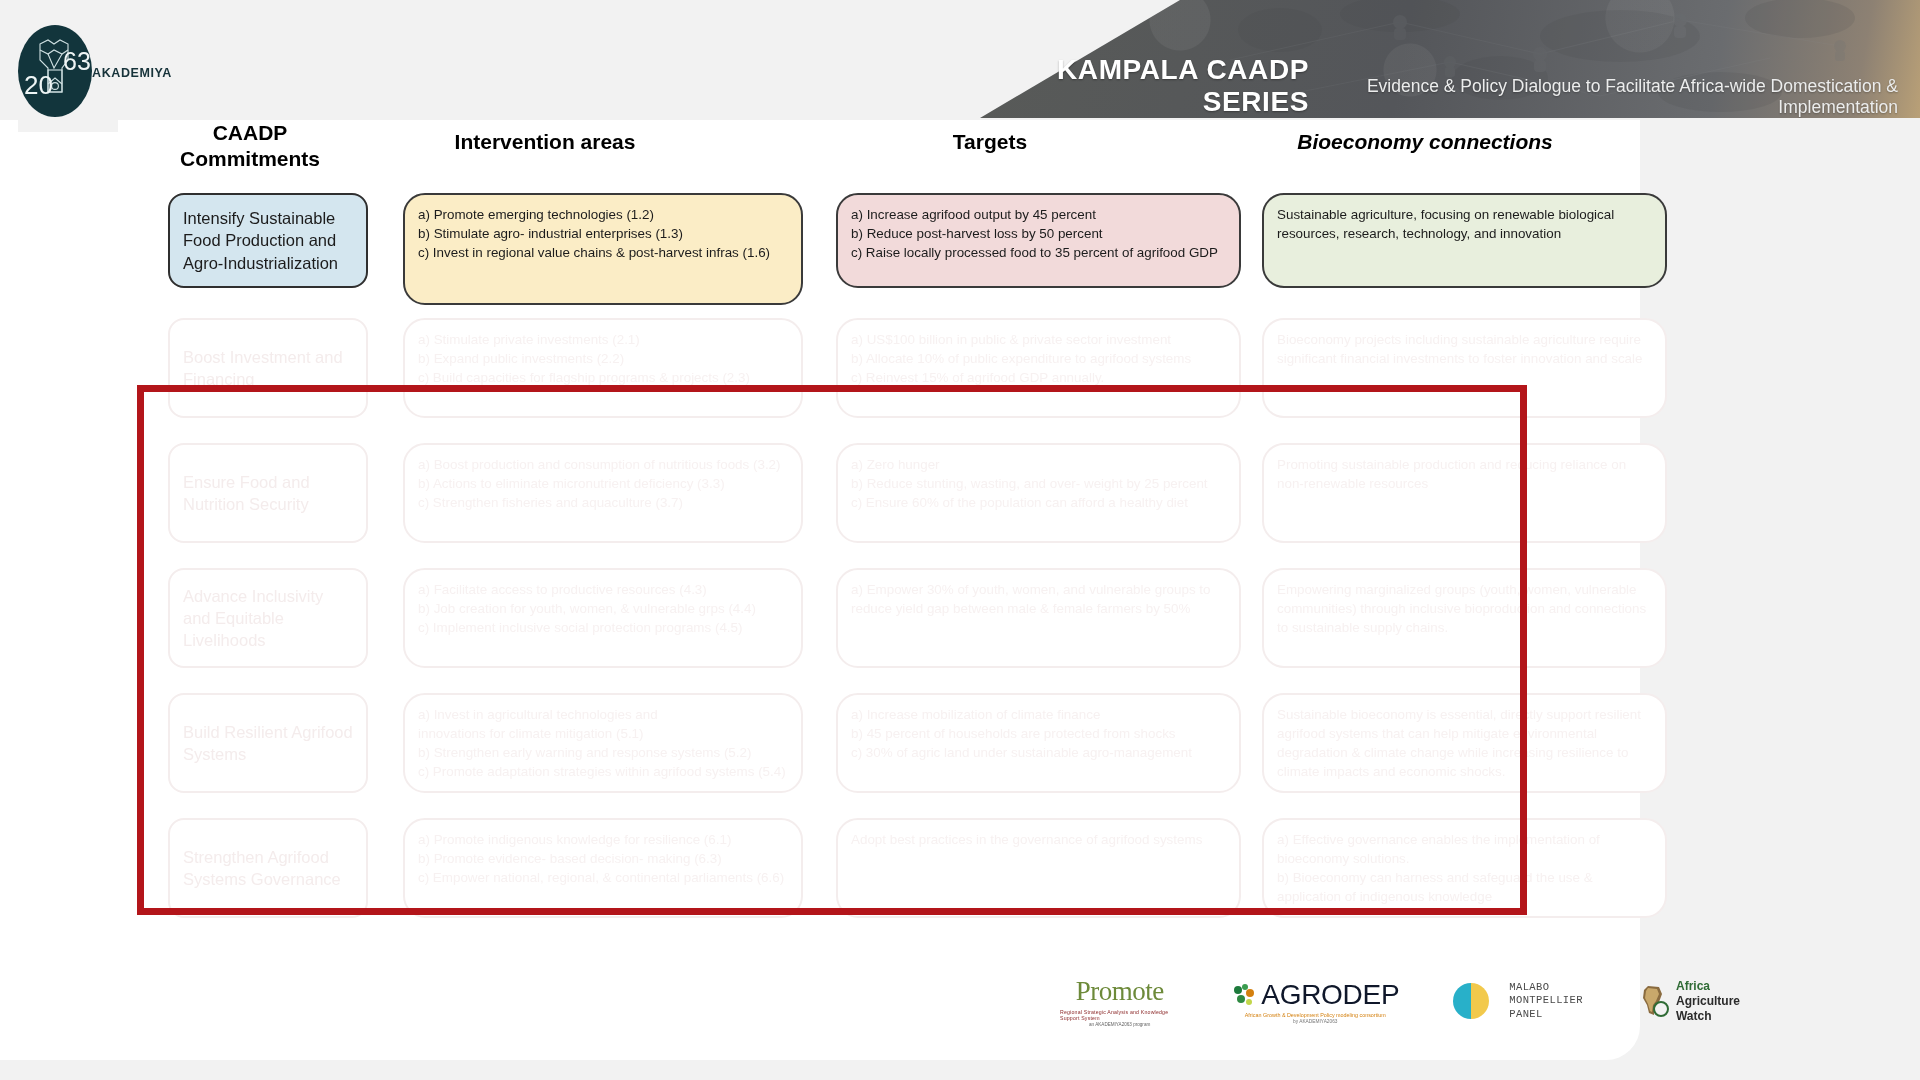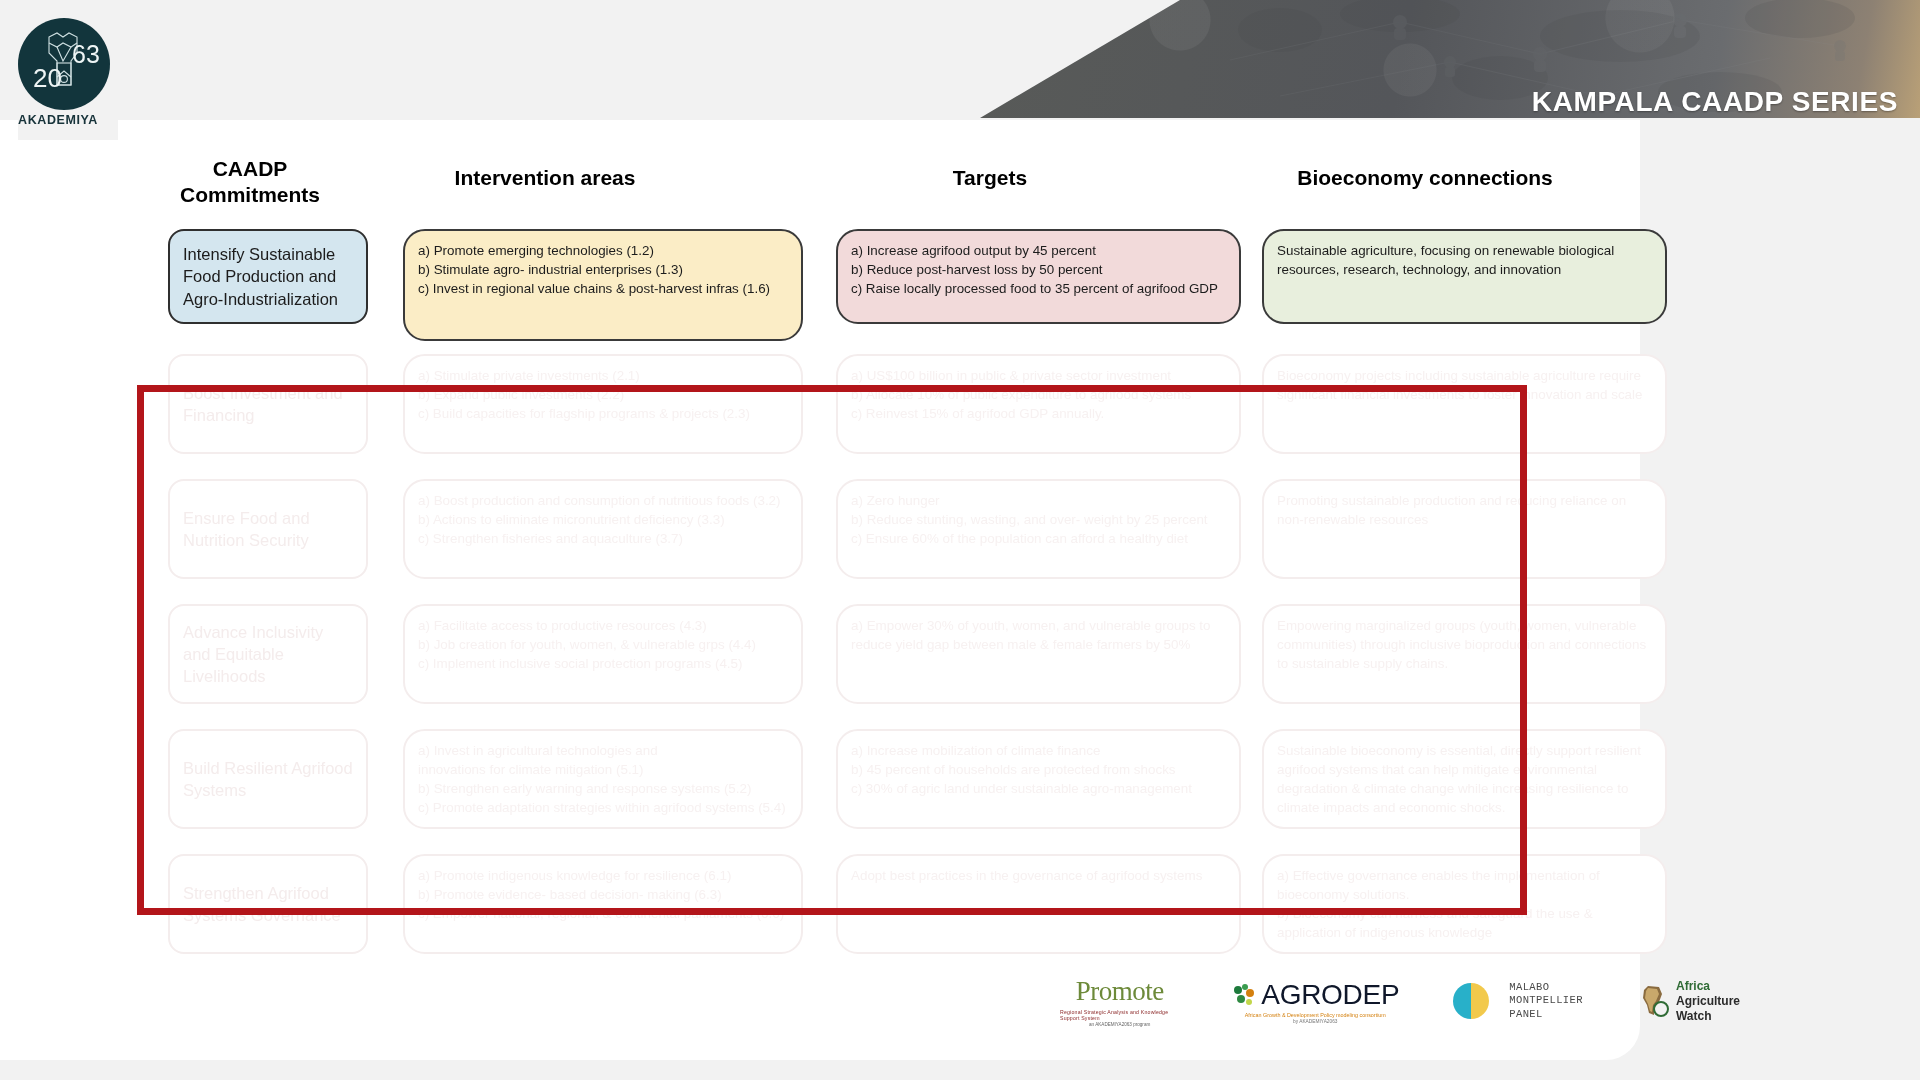--- a/index.html
+++ b/index.html
@@ -20,24 +20,24 @@
   .page-card {
     position: absolute;
     left: 0px; top: 120px;
     width: 1640px; height: 940px;
     background: #ffffff;
     border-radius: 0 0 34px 0;
   }
 
   
   .logo-wrap {
-    position: absolute; left: 18px; top: 18px;
+    position: absolute; left: 18px; top: 10px;
     width: 100px; height: 122px;
     background: #f2f2f2;
-    display:flex; flex-direction:column; align-items:flex-start;
+    display:flex; align-items:center;
   }
   .logo-circle {
     width: 92px; height: 92px; border-radius: 50%;
     background: #12353c;
     position: relative;
     display:flex; align-items:center; justify-content:center;
   }
   .logo-svg { display:block; }
   .logo-word {
     margin-top: 3px;
@@ -73,33 +73,33 @@
   .banner-title {
     color:#ffffff; font-weight:700; font-size:28px; letter-spacing:0.6px;
     text-shadow: 0 1px 2px rgba(0,0,0,.35);
   }
   .banner-sub {
     color:#eceded; font-size:17.5px; margin-top:6px; font-weight:400;
     text-shadow: 0 1px 2px rgba(0,0,0,.30);
   }
 
   
-  .matrix { position:absolute; left:0; top:120px; width:1700px;margin-top:36px; }
+  .matrix { position:absolute; left:0; top:120px; width:1700px; }
 
   .col-heads { position:relative; height:70px; }
   .col-head {
     position:absolute; top:0;
     font-weight:700; color:#000; font-size:21px; text-align:center;
     line-height:1.22;
     font-family:"Liberation Sans", sans-serif;
   }
   .ch0 { left:155px; width:190px; top:0px; }
   .ch1 { left:405px; width:280px; top:9px; }
   .ch2 { left:890px; width:200px; top:9px; }
-  .ch3 { left:1245px; width:360px; top:9px; }
+  .ch3 { left:1245px; width:360px; top:9px;font-style:italic; }
 
   .rows { position:relative; }
 
   .row { position:relative; height:125px; }
   .row-0 { height:120px;padding-left:16px; }
 
   .cell {
     position:absolute;
     border-radius: 22px;
     border: 2px solid #403f3f;
@@ -218,20 +218,21 @@
         <circle cx="700" cy="20" r="7"></circle>
           <rect x="694" y="26" width="12" height="12" rx="4"></rect>
         <circle cx="470" cy="62" r="6"></circle>
           <rect x="465" y="67" width="10" height="10" rx="3"></rect>
         <circle cx="860" cy="46" r="6"></circle>
           <rect x="855" y="51" width="10" height="10" rx="3"></rect>
       </g>
     </svg>
     <div class="banner-txt">
       <div class="banner-title">KAMPALA CAADP SERIES</div>
+      <div class="banner-sub">Evidence &amp; Policy Dialogue to Facilitate Africa-wide Domestication &amp; Implementation</div>
     </div>
   </div>
 
   <div class="matrix">
 
     <div class="col-heads">
       <div class="col-head ch0">
         <div>CAADP</div>
         <div>Commitments</div>
       </div>

